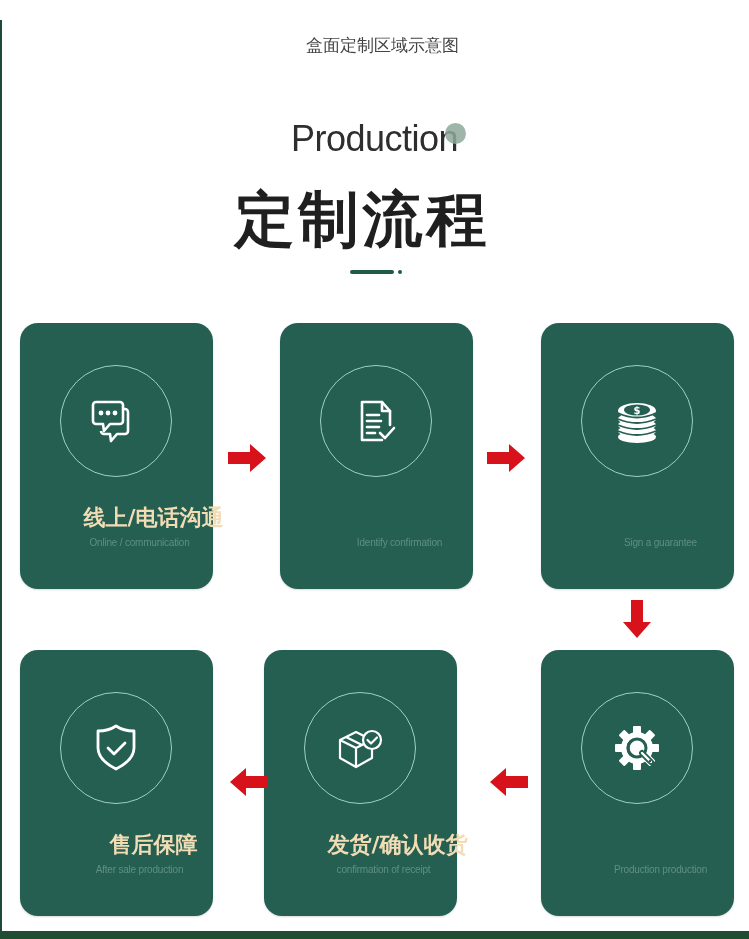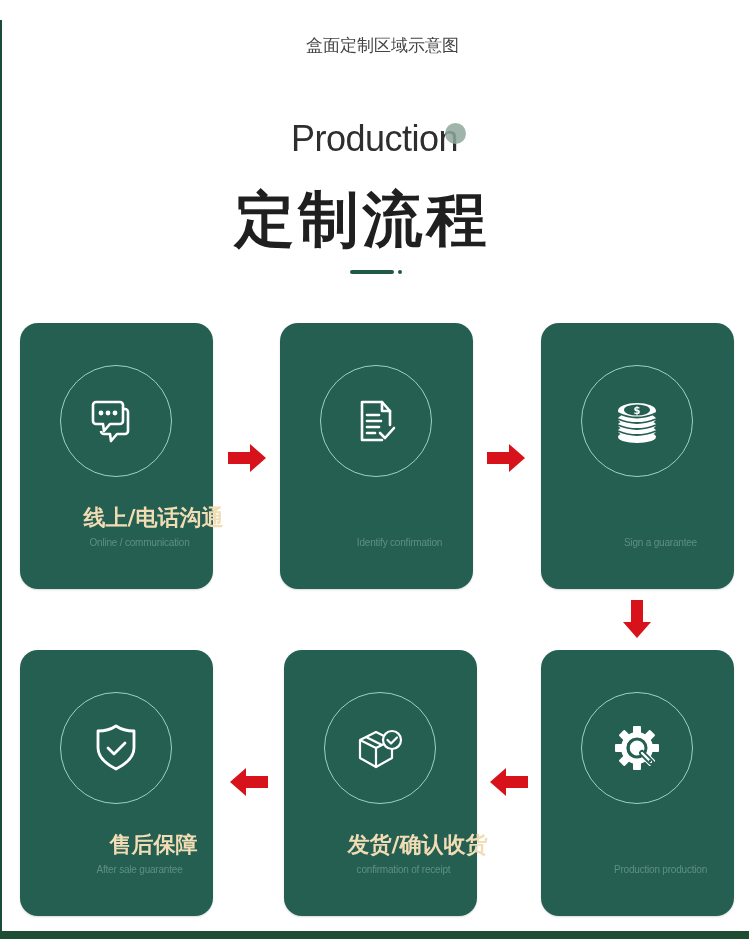--- a/index.html
+++ b/index.html
@@ -134,21 +134,21 @@
       <circle cx="28" cy="28" r="9" fill="none" stroke="#245f52" stroke-width="3"></circle>
       <path d="M24 20 a9 9 0 0 0 0 16" stroke="#245f52" stroke-width="3" fill="none"></path>
       <line x1="33" y1="33" x2="42" y2="42" stroke="#245f52" stroke-width="6" stroke-linecap="round"></line>
       <line x1="33" y1="33" x2="42" y2="42" stroke="#fff" stroke-width="2.4" stroke-linecap="round"></line>
       <circle cx="41" cy="41" r="1.2" fill="#245f52"></circle>
     </svg>
   </div>
   <div class="en">Production production</div>
 </div>
 
-<div class="card" style="left:284px; top:650px;">
+<div class="card" style="left:264px; top:650px;">
   <div class="ring">
     <svg viewBox="0 0 56 56" fill="none" stroke="#fff" stroke-width="2.2" stroke-linejoin="round">
       <path d="M8 20 l16 -8 l16 8 l-16 8 z"></path>
       <path d="M8 20 v18 l16 9 v-19"></path>
       <path d="M24 47 l16 -9 v-10"></path>
       <path d="M14 17 l16 8"></path>
       <circle cx="40" cy="20" r="9" fill="#245f52"></circle>
       <path d="M35.5 20 l3.5 3.5 l6 -6" stroke-linecap="round"></path>
     </svg>
   </div>
@@ -157,21 +157,21 @@
 </div>
 
 <div class="card" style="left:20px; top:650px;">
   <div class="ring">
     <svg viewBox="0 0 56 56" fill="none" stroke="#fff" stroke-width="2.8" stroke-linejoin="round" stroke-linecap="round">
       <path d="M28 6 c6 4 12 5 18 5 v17 c0 10 -8 16 -18 21 c-10 -5 -18 -11 -18 -21 v-17 c6 0 12 -1 18 -5 z"></path>
       <path d="M20 28 l6 6 l11 -11"></path>
     </svg>
   </div>
   <div class="cn">售后保障</div>
-  <div class="en">After sale guarantee</div>
+  <div class="en">After sale production</div>
 </div>
 
 <div class="arrow" style="left:228px; top:444px;">
   <svg width="40" height="28" viewBox="0 0 40 28">
       <path d="M0 8 h22 v-8 l16 14 l-16 14 v-8 h-22 z" fill="#d8121b"></path>
     </svg>
 </div>
 <div class="arrow" style="left:487px; top:444px;">
   <svg width="40" height="28" viewBox="0 0 40 28">
       <path d="M0 8 h22 v-8 l16 14 l-16 14 v-8 h-22 z" fill="#d8121b"></path>

